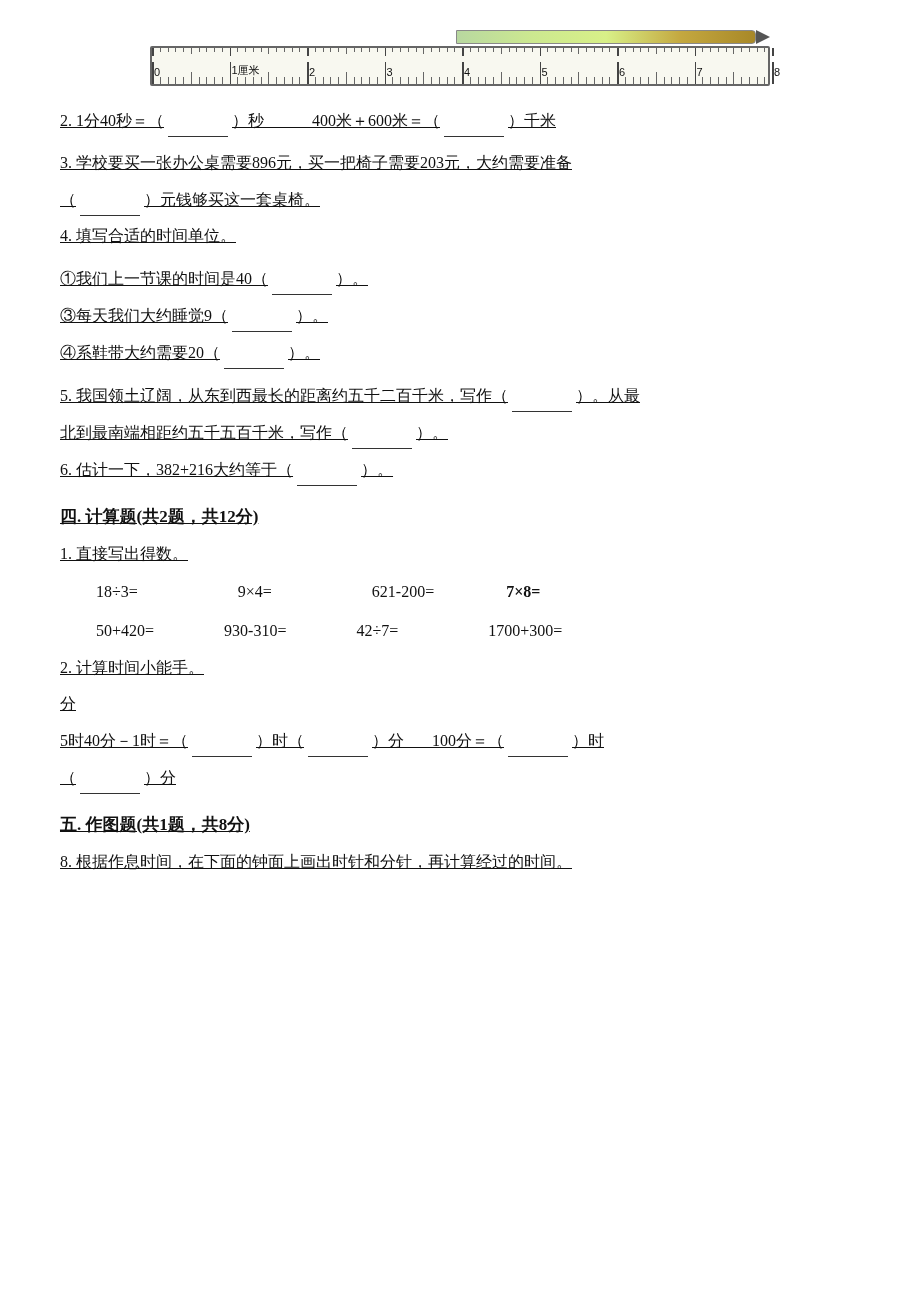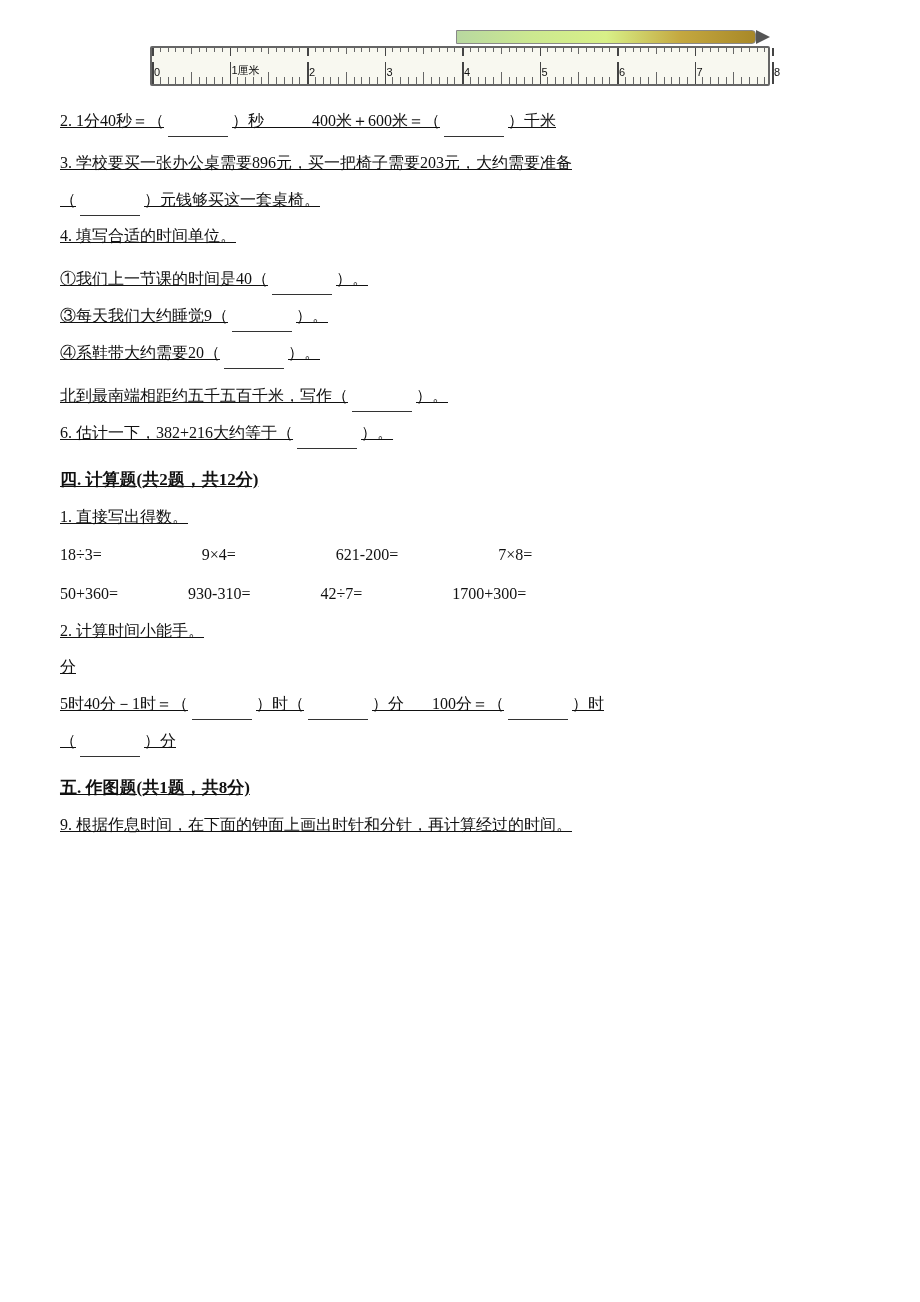--- a/index.html
+++ b/index.html
@@ -55,20 +55,21 @@
     .math-row {
       display: flex;
       flex-wrap: wrap;
       gap: 4px 0;
       margin-bottom: 4px;
       line-height: 2.2;
     }
     .math-item {
       margin-right: 40px;
       white-space: nowrap;
+      margin-left: 36px;
     }
   </style>
 </head>
 <body>
 
 <div class="ruler-container">
   <div class="pencil-row">
     <div style="display:flex;align-items:center;margin-right:0;">
 
       <div style="width:300px;height:14px;background:linear-gradient(to right,#b8d8a0,#cce890,#d8f088,#c4a840,#a88828);border-radius:0 4px 4px 0;border:1px solid #888;position:relative;"></div>
@@ -269,49 +270,50 @@
   <p>4. 填写合适的时间单位。</p>
 </div>
 
 <div class="section">
   <p>①我们上一节课的时间是40（<span class="blank">&nbsp;&nbsp;&nbsp;&nbsp;&nbsp;&nbsp;</span>）。</p>
   <p>③每天我们大约睡觉9（<span class="blank">&nbsp;&nbsp;&nbsp;&nbsp;&nbsp;&nbsp;</span>）。</p>
   <p>④系鞋带大约需要20（<span class="blank">&nbsp;&nbsp;&nbsp;&nbsp;&nbsp;&nbsp;</span>）。</p>
 </div>
 
 <div class="section">
+  <p>5. 我国领土辽阔，从东到西最长的距离约五千二百千米，写作（<span class="blank">&nbsp;&nbsp;&nbsp;&nbsp;&nbsp;&nbsp;</span>）。从最</p>
   <p>北到最南端相距约五千五百千米，写作（<span class="blank">&nbsp;&nbsp;&nbsp;&nbsp;&nbsp;&nbsp;</span>）。</p>
   <p>6. 估计一下，382+216大约等于（<span class="blank">&nbsp;&nbsp;&nbsp;&nbsp;&nbsp;&nbsp;</span>）。</p>
 </div>
 
 <div class="section">
   <p class="section-title">四. 计算题(共2题，共12分)</p>
   <p>1. 直接写出得数。</p>
 
   <div class="math-row">
     <span class="math-item">18÷3=</span>
     <span class="math-item" style="margin-left:60px;">9×4=</span>
     <span class="math-item" style="margin-left:60px;">621-200=</span>
-    <span class="math-item" style="margin-left:60px;">7×8=</span>
+    <span class="math-item" style="margin-left:32px;font-weight:bold;">7×8=</span>
   </div>
   <div class="math-row">
-    <span class="math-item">50+360=</span>
+    <span class="math-item">50+420=</span>
     <span class="math-item" style="margin-left:30px;">930-310=</span>
     <span class="math-item" style="margin-left:30px;">42÷7=</span>
     <span class="math-item" style="margin-left:50px;">1700+300=</span>
   </div>
 
   <p>2. 计算时间小能手。</p>
 
   <p>分</p>
 
   <p>
     5时40分－1时＝（<span class="blank">&nbsp;&nbsp;&nbsp;&nbsp;&nbsp;&nbsp;</span>）时（<span class="blank">&nbsp;&nbsp;&nbsp;&nbsp;&nbsp;&nbsp;</span>）分
     &nbsp;&nbsp;&nbsp;&nbsp;&nbsp;
     100分＝（<span class="blank">&nbsp;&nbsp;&nbsp;&nbsp;&nbsp;&nbsp;</span>）时
   </p>
   <p>（<span class="blank">&nbsp;&nbsp;&nbsp;&nbsp;&nbsp;&nbsp;</span>）分</p>
 </div>
 
 <div class="section">
   <p class="section-title">五. 作图题(共1题，共8分)</p>
-  <p>9. 根据作息时间，在下面的钟面上画出时针和分针，再计算经过的时间。</p>
+  <p>8. 根据作息时间，在下面的钟面上画出时针和分针，再计算经过的时间。</p>
 </div>
 
 </body></html>

